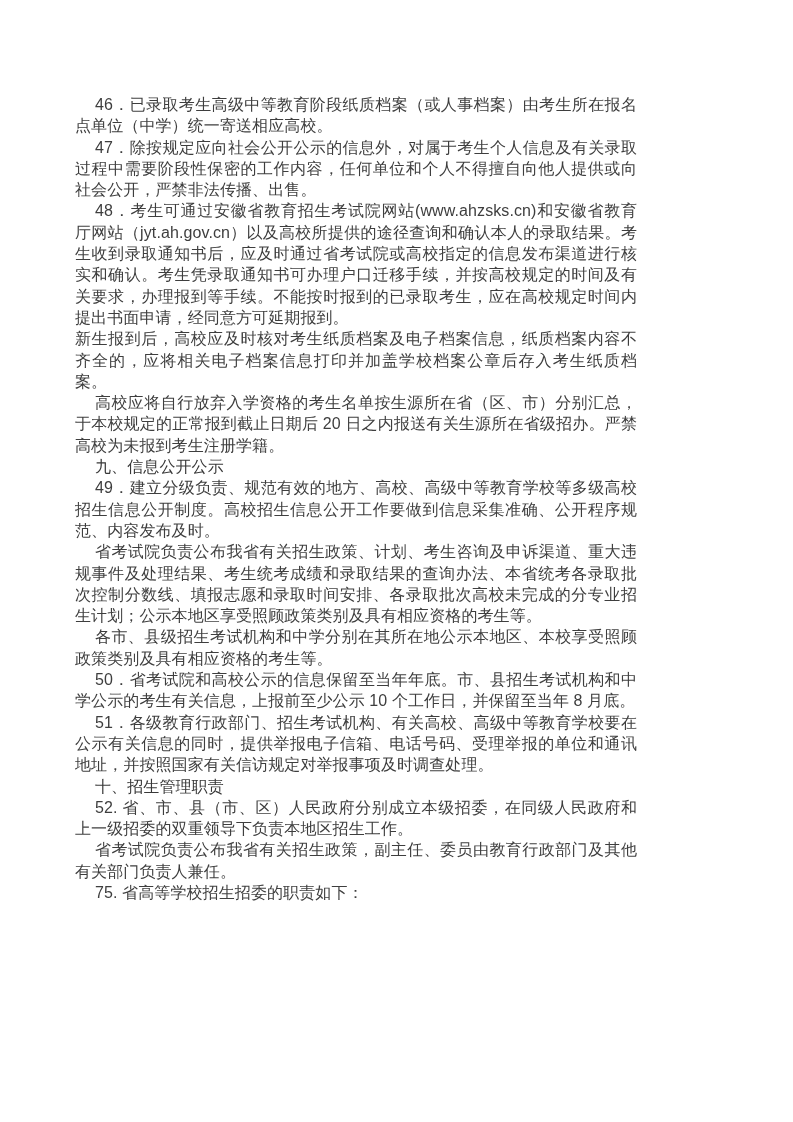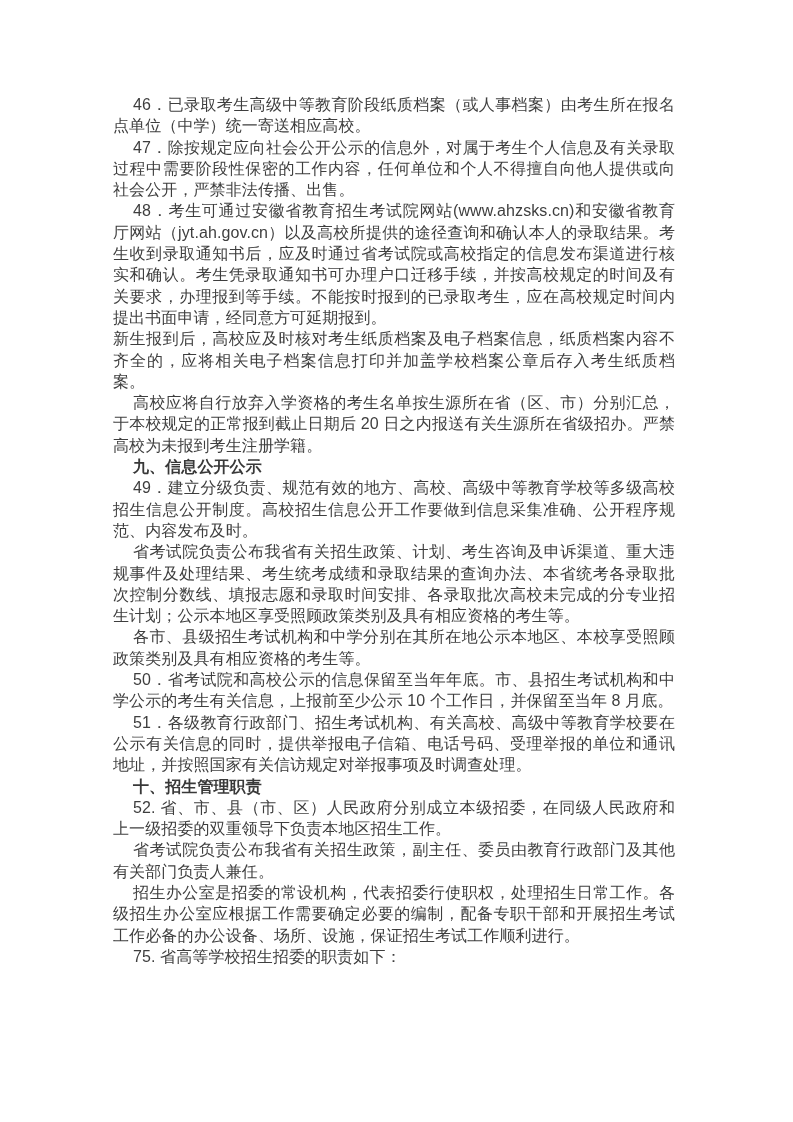--- a/index.html
+++ b/index.html
@@ -13,21 +13,21 @@
     overflow: hidden;
   }
   .doc-page {
     box-sizing: border-box;
     width: 793px;
     height: 1122px;
     background: #ffffff;
   }
   .doc-body {
     box-sizing: border-box;
-    margin-left: 113px;
+    margin-left: 75px;
     width: 562px;
     padding-top: 94px;
     font-family: "Liberation Sans", sans-serif;
     font-size: 16px;
     line-height: 21.3px;
     color: #3e3e3e;
     text-align: justify;
     letter-spacing: 0.1px;
   }
   .doc-body p, .doc-body h2 {
@@ -36,21 +36,21 @@
     font-size: 16px;
     line-height: 21.3px;
   }
   .para-indent {
     text-indent: 20px;
   }
   .para-flush {
     text-indent: 0;
   }
   .sec-heading {
-    font-weight: bold;
+    font-weight: normal;
     text-indent: 20px;
     color: #383838;
   }
 </style>
 </head>
 <body>
 
 <div class="doc-page">
   <div class="doc-body">
     <p class="para-indent">46．已录取考生高级中等教育阶段纸质档案（或人事档案）由考生所在报名点单位（中学）统一寄送相应高校。</p>
@@ -60,16 +60,15 @@
     <p class="para-indent">高校应将自行放弃入学资格的考生名单按生源所在省（区、市）分别汇总，于本校规定的正常报到截止日期后 20 日之内报送有关生源所在省级招办。严禁高校为未报到考生注册学籍。</p>
     <h2 class="sec-heading">九、信息公开公示</h2>
     <p class="para-indent">49．建立分级负责、规范有效的地方、高校、高级中等教育学校等多级高校招生信息公开制度。高校招生信息公开工作要做到信息采集准确、公开程序规范、内容发布及时。</p>
     <p class="para-indent">省考试院负责公布我省有关招生政策、计划、考生咨询及申诉渠道、重大违规事件及处理结果、考生统考成绩和录取结果的查询办法、本省统考各录取批次控制分数线、填报志愿和录取时间安排、各录取批次高校未完成的分专业招生计划；公示本地区享受照顾政策类别及具有相应资格的考生等。</p>
     <p class="para-indent">各市、县级招生考试机构和中学分别在其所在地公示本地区、本校享受照顾政策类别及具有相应资格的考生等。</p>
     <p class="para-indent">50．省考试院和高校公示的信息保留至当年年底。市、县招生考试机构和中学公示的考生有关信息，上报前至少公示 10 个工作日，并保留至当年 8 月底。</p>
     <p class="para-indent">51．各级教育行政部门、招生考试机构、有关高校、高级中等教育学校要在公示有关信息的同时，提供举报电子信箱、电话号码、受理举报的单位和通讯地址，并按照国家有关信访规定对举报事项及时调查处理。</p>
     <h2 class="sec-heading">十、招生管理职责</h2>
     <p class="para-indent">52. 省、市、县（市、区）人民政府分别成立本级招委，在同级人民政府和上一级招委的双重领导下负责本地区招生工作。</p>
     <p class="para-indent">省考试院负责公布我省有关招生政策，副主任、委员由教育行政部门及其他有关部门负责人兼任。</p>
-    <p class="para-indent">招生办公室是招委的常设机构，代表招委行使职权，处理招生日常工作。各级招生办公室应根据工作需要确定必要的编制，配备专职干部和开展招生考试工作必备的办公设备、场所、设施，保证招生考试工作顺利进行。</p>
     <p class="para-indent">75. 省高等学校招生招委的职责如下：</p>
   </div>
 </div>
 
 </body></html>

